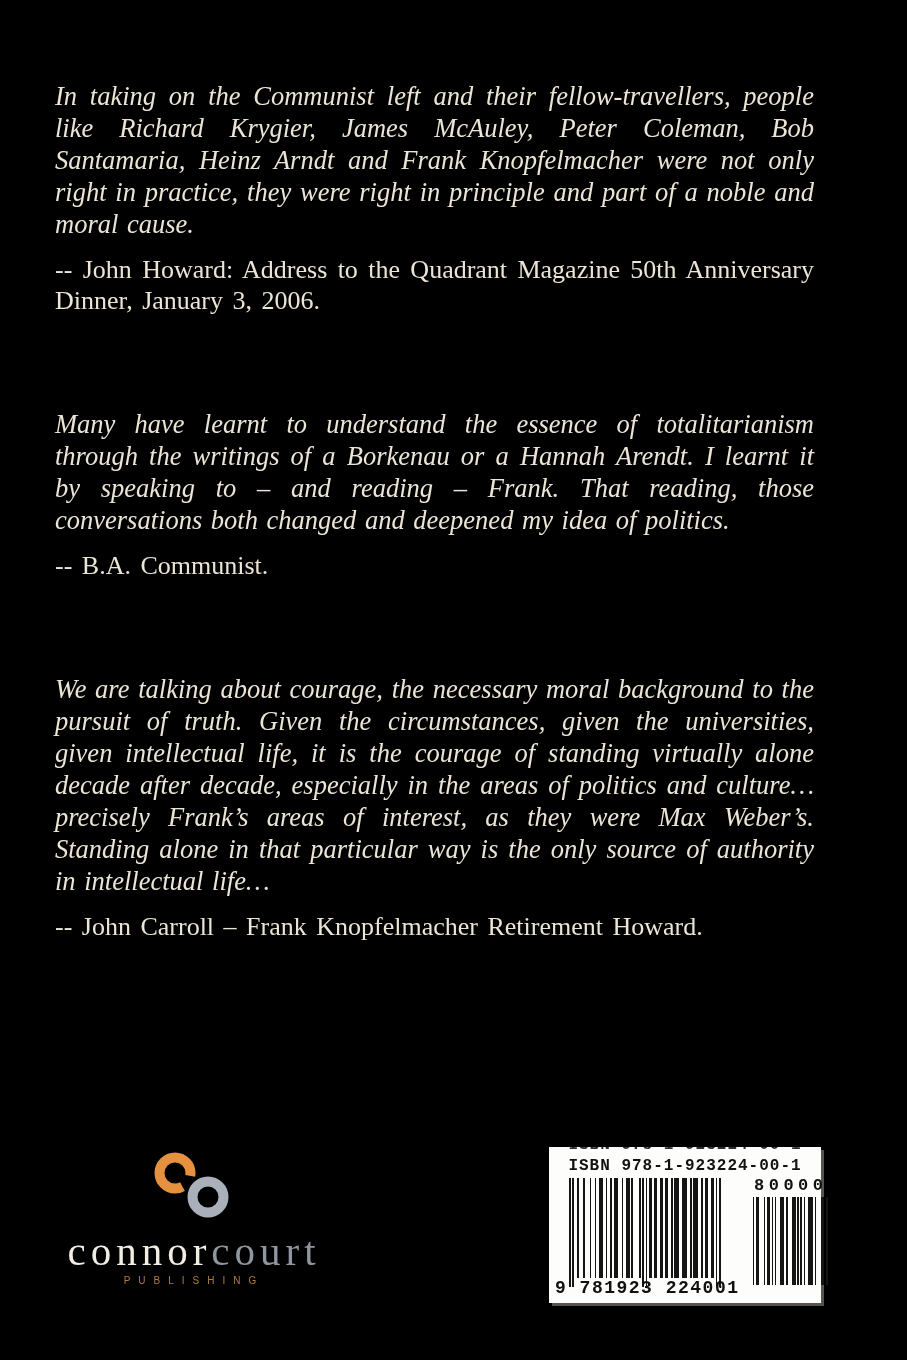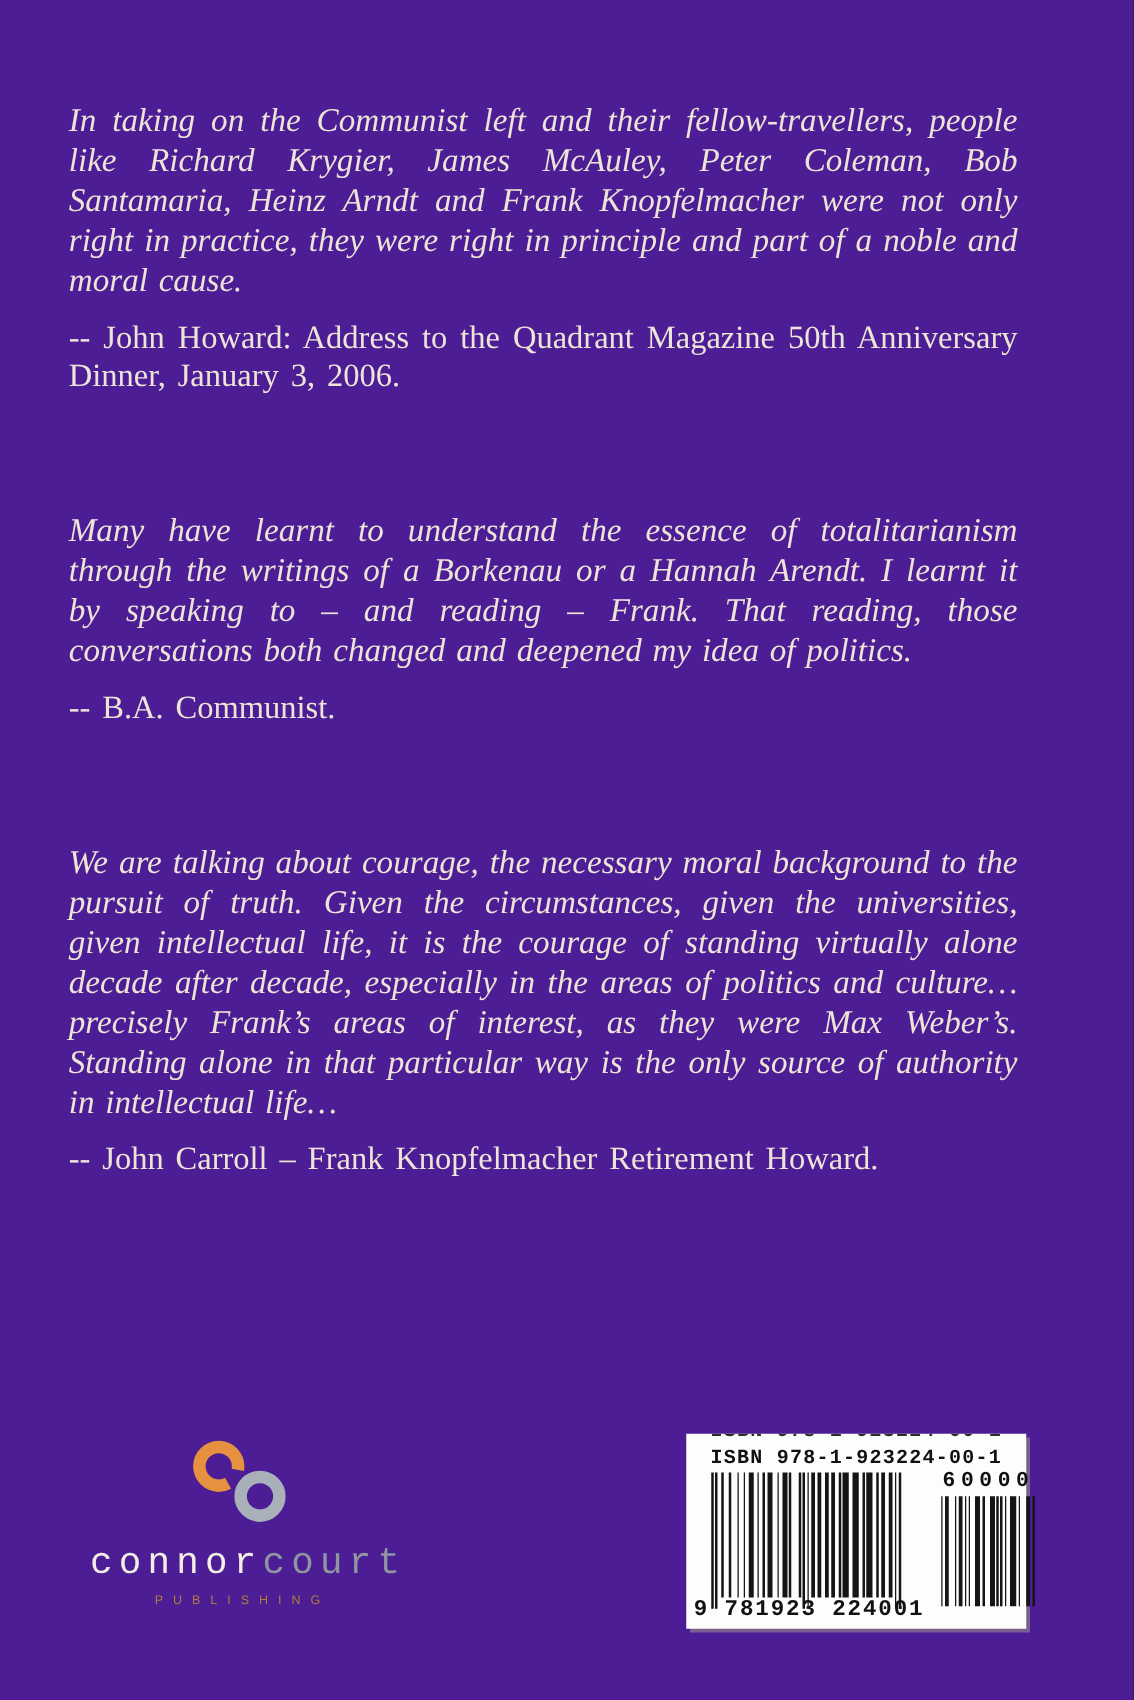--- a/index.html
+++ b/index.html
@@ -1,19 +1,19 @@
 <!DOCTYPE html>
 <html><head>
 <meta charset="utf-8">
 <style>
   html,body{margin:0;padding:0;background:#222;}
   .page{
     position:relative;
     width:907px;height:1360px;
-    background:#4c1d95;
+    background:#000000;
     overflow:hidden;
     font-family:"Liberation Serif", serif;
   }
   .quotes{
     position:absolute;
     left:55px; right:93px; top:80px;
     color:#ece5d7;
   }
   .quote-block{margin:0 0 92px 0;}
   .quote-text{
@@ -34,26 +34,25 @@
   }
   
   .publisher{
     position:absolute;
     left:63px; top:1150px;
     width:262px;
     text-align:center;
   }
   .rings{display:block;margin:0 auto 10px auto;}
   .wordmark{
-    font-family:Liberation Mono, monospace;
-    font-size:30px;
+    font-family:Liberation Serif, serif;
+    font-size:41px;
     letter-spacing:5px;
     line-height:34px;
     white-space:nowrap;
-    text-align:right;
   }
   .wordmark .part1{color:#f3eee4;}
   .wordmark .part2{color:#8f969f;}
   .publishing{
     margin-top:7px;
     font-family:"Liberation Sans", sans-serif;
     font-size:10px;
     letter-spacing:8px;
     color:#b07d3b;
   }
@@ -220,21 +219,21 @@
               <div class="space" style="width: 3.2px; height: 100px;"></div>
               <div class="bar" style="width: 3.2px; height: 100px;"></div>
               <div class="space" style="width: 1.6px; height: 100px;"></div>
               <div class="bar" style="width: 1.6px; height: 109px;"></div>
               <div class="space" style="width: 1.6px; height: 100px;"></div>
               <div class="bar" style="width: 1.6px; height: 109px;"></div>
             </div>
           <div class="number-line">9 781923 224001</div>
         </div>
         <div class="addon-group">
-          <div class="addon-num">60000</div>
+          <div class="addon-num">80000</div>
           <div class="bars">
               <div class="bar" style="width: 1.6px; height: 88px;"></div>
               <div class="space" style="width: 1.6px; height: 88px;"></div>
               <div class="bar" style="width: 3.2px; height: 88px;"></div>
               <div class="space" style="width: 4.8px; height: 88px;"></div>
               <div class="bar" style="width: 1.6px; height: 88px;"></div>
               <div class="space" style="width: 1.6px; height: 88px;"></div>
               <div class="bar" style="width: 3.2px; height: 88px;"></div>
               <div class="space" style="width: 1.6px; height: 88px;"></div>
               <div class="bar" style="width: 1.6px; height: 88px;"></div>

